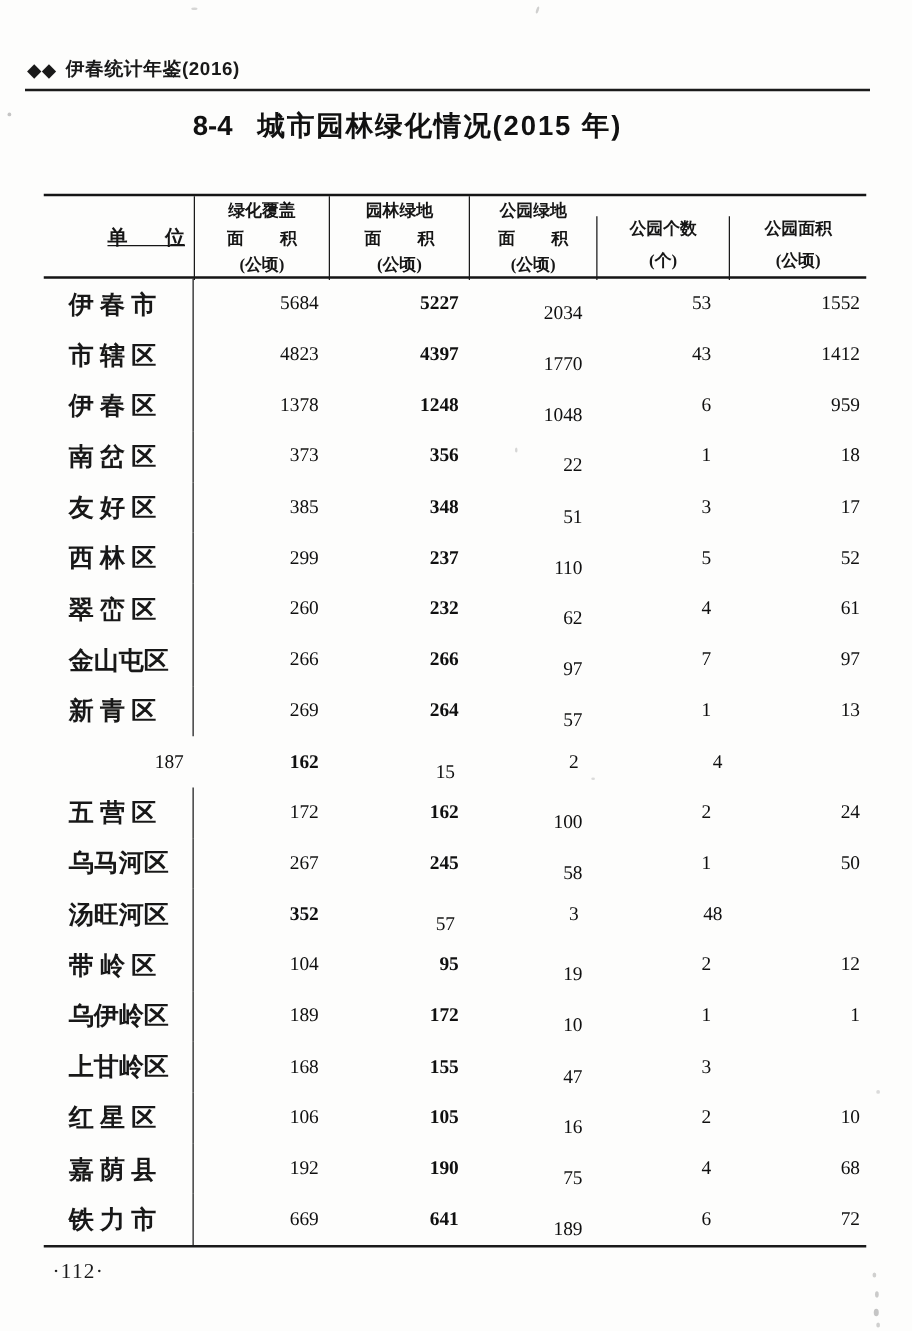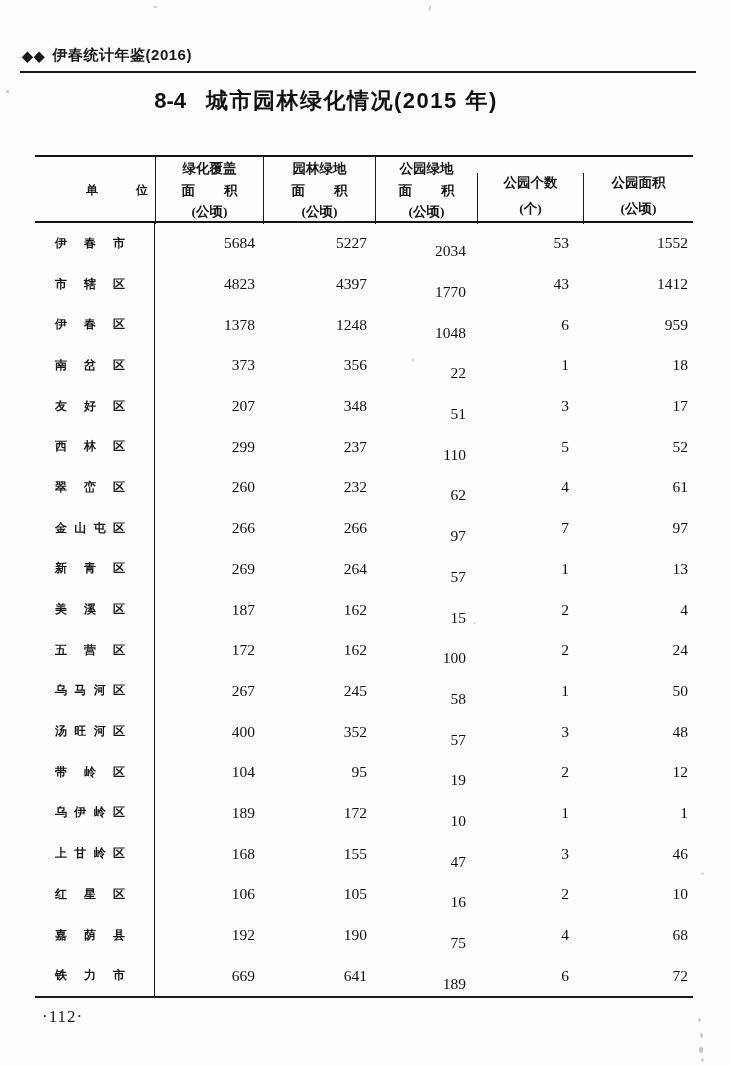--- a/index.html
+++ b/index.html
@@ -53,50 +53,50 @@
     display: flex; flex-direction: column;
     justify-content: center; align-items: center; gap: 2px;
     font-size: 13.5px; font-weight: 700; line-height: 1.45;
     text-align: center; color: #161616;
   }
   .th + .th { border-left: 1.6px solid #1a1a1a; }
   .th:nth-child(5), .th:nth-child(6) { gap: 6px; margin-top: 16px; }
   .th.unit { align-items: center; padding-left: 44px; }
   .junit {
     display: inline-block; width: 62px; white-space: nowrap;
-    font-size: 12px; font-weight: 700;
-    text-align: justify; text-align-last: justify;
+    font-size: 16px; font-weight: 700;
+    text-align: justify; text-align-last: justify; text-decoration: underline;
   }
   .th:nth-child(2) .l2 span, .th:nth-child(3) .l2 span, .th:nth-child(4) .l2 span {
     display: inline-block; width: 56px; white-space: nowrap;
     text-align: justify; text-align-last: justify;
   }
 
   .tbody { border-bottom: 2.6px solid #1a1a1a; }
   .tr {
     display: grid; grid-template-columns: var(--cols);
     height: 40.7px; align-items: stretch;
   }
   .td { display: flex; align-items: center; }
   .td.name {
     padding-left: 20px;
     border-right: 1.6px solid #1a1a1a;
-    font-size: 12px; font-weight: 700; color: #181818;
+    font-size: 20px; font-weight: 700; color: #181818;
   }
   .jname {
     display: inline-block; width: 70px; white-space: nowrap;
     text-align: justify; text-align-last: justify;
   }
   .td.num {
     justify-content: flex-end;
     font-size: 15.5px; color: #101010;
     font-variant-numeric: lining-nums;
   }
   .td.c2 { padding-right: 8px; }
-  .td.c3 { padding-right: 8px; }
+  .td.c3 { padding-right: 8px; font-weight: bold; }
   .td.c4 { padding-right: 11px; margin-top: 16px; }
   .td.c5 { padding-right: 14px; }
   .td.c6 { padding-right: 5px; text-align: center; }
 
   
   .page-number {
     position: absolute; left: 42px; top: 1007px;
     font-size: 17px; letter-spacing: 1px; color: #1c1c1c;
   }
 
@@ -187,21 +187,21 @@
           <div class="td num c2">373</div>
           <div class="td num c3">356</div>
           <div class="td num c4">22</div>
           <div class="td num c5">1</div>
           <div class="td num c6">18</div>
         </div>
         <div class="tr">
           <div class="td name">
             <span class="jname">友好区</span>
           </div>
-          <div class="td num c2">207</div>
+          <div class="td num c2">385</div>
           <div class="td num c3">348</div>
           <div class="td num c4">51</div>
           <div class="td num c5">3</div>
           <div class="td num c6">17</div>
         </div>
         <div class="tr">
           <div class="td name">
             <span class="jname">西林区</span>
           </div>
           <div class="td num c2">299</div>
@@ -234,23 +234,20 @@
           <div class="td name">
             <span class="jname">新青区</span>
           </div>
           <div class="td num c2">269</div>
           <div class="td num c3">264</div>
           <div class="td num c4">57</div>
           <div class="td num c5">1</div>
           <div class="td num c6">13</div>
         </div>
         <div class="tr">
-          <div class="td name">
-            <span class="jname">美溪区</span>
-          </div>
           <div class="td num c2">187</div>
           <div class="td num c3">162</div>
           <div class="td num c4">15</div>
           <div class="td num c5">2</div>
           <div class="td num c6">4</div>
         </div>
         <div class="tr">
           <div class="td name">
             <span class="jname">五营区</span>
           </div>
@@ -267,21 +264,20 @@
           <div class="td num c2">267</div>
           <div class="td num c3">245</div>
           <div class="td num c4">58</div>
           <div class="td num c5">1</div>
           <div class="td num c6">50</div>
         </div>
         <div class="tr">
           <div class="td name">
             <span class="jname">汤旺河区</span>
           </div>
-          <div class="td num c2">400</div>
           <div class="td num c3">352</div>
           <div class="td num c4">57</div>
           <div class="td num c5">3</div>
           <div class="td num c6">48</div>
         </div>
         <div class="tr">
           <div class="td name">
             <span class="jname">带岭区</span>
           </div>
           <div class="td num c2">104</div>
@@ -301,21 +297,20 @@
           <div class="td num c6">1</div>
         </div>
         <div class="tr">
           <div class="td name">
             <span class="jname">上甘岭区</span>
           </div>
           <div class="td num c2">168</div>
           <div class="td num c3">155</div>
           <div class="td num c4">47</div>
           <div class="td num c5">3</div>
-          <div class="td num c6">46</div>
         </div>
         <div class="tr">
           <div class="td name">
             <span class="jname">红星区</span>
           </div>
           <div class="td num c2">106</div>
           <div class="td num c3">105</div>
           <div class="td num c4">16</div>
           <div class="td num c5">2</div>
           <div class="td num c6">10</div>

